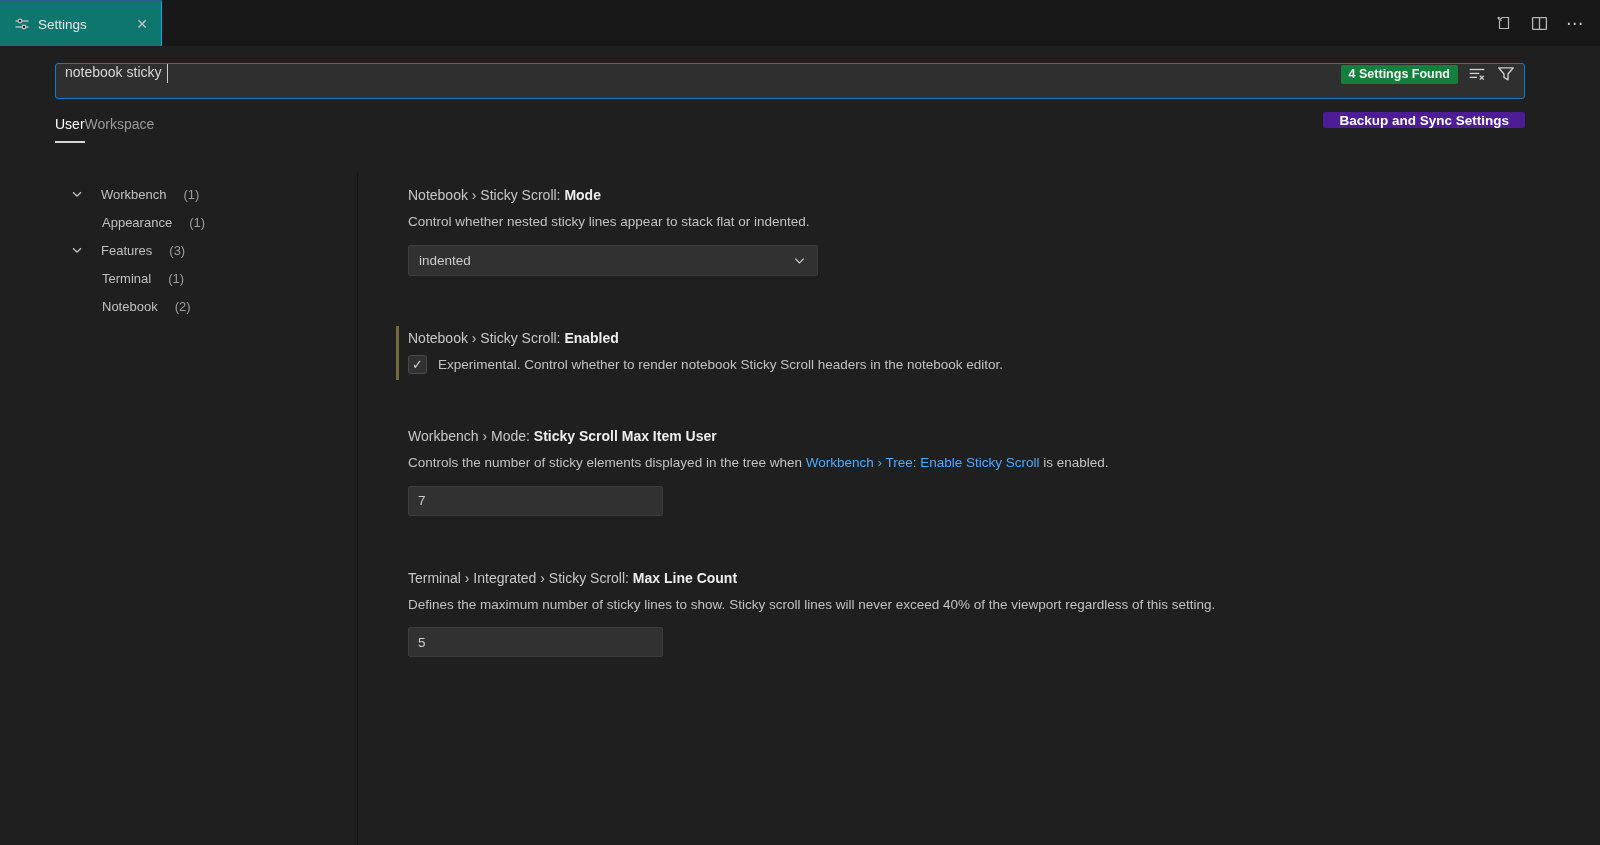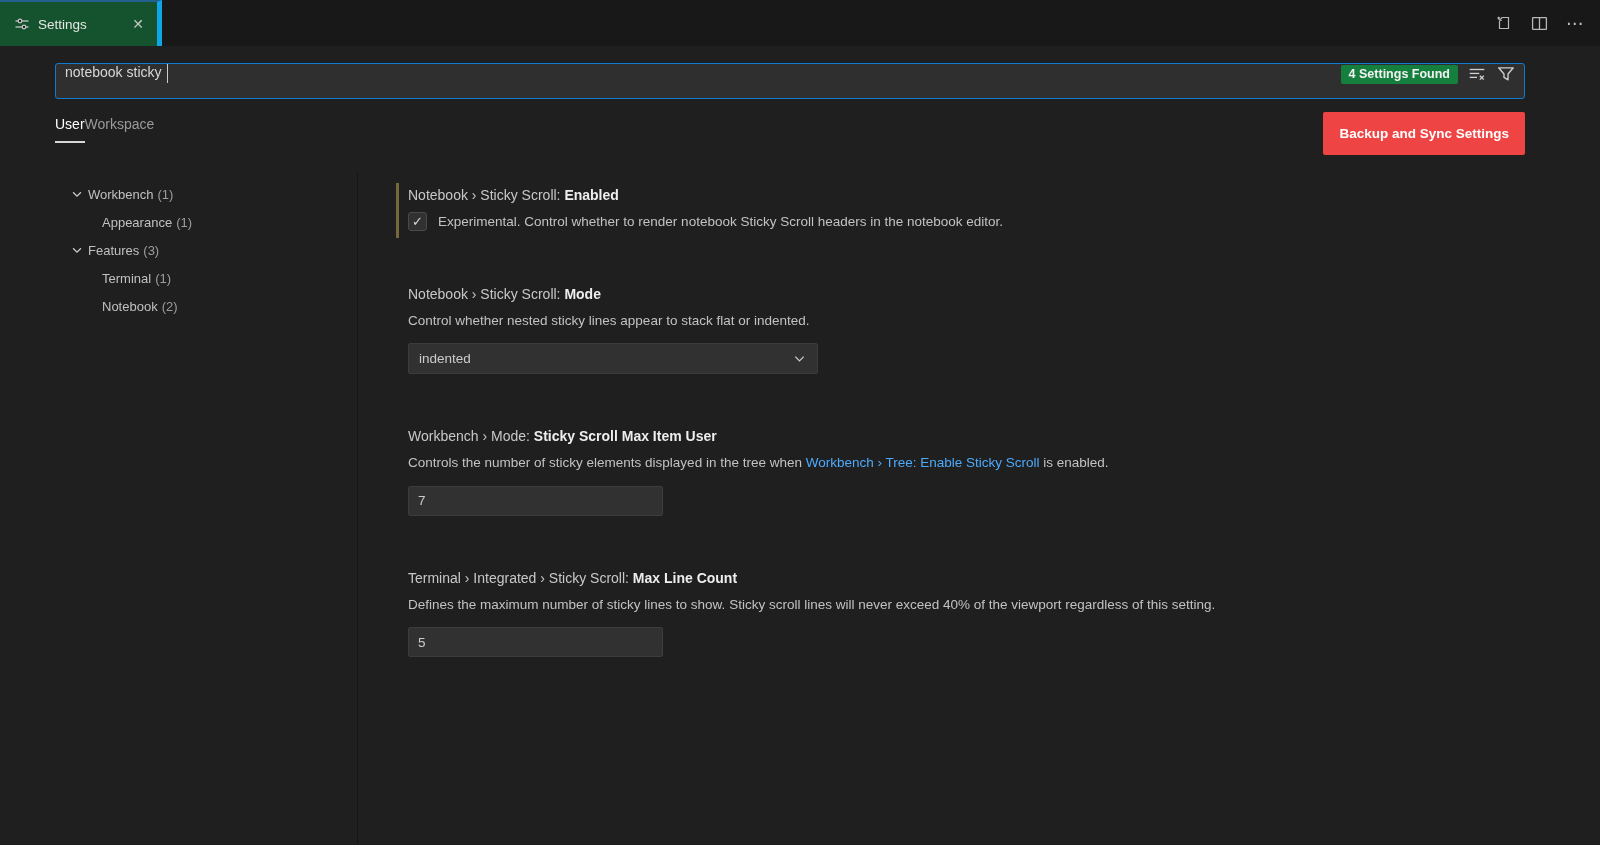--- a/index.html
+++ b/index.html
@@ -12,23 +12,23 @@
   }
 
   
   .tab-strip {
     position: absolute; top: 0; left: 0; width: 1600px; height: 46px;
     background: #181818;
     display: flex; align-items: stretch;
   }
   .editor-tab {
     width: 162px; height: 46px;
-    background: #14532d;
+    background: #0f766e;
     border-top: 2px solid #25618f;
-    border-right: 5px solid #0ea5e9;
+    border-right: 1px solid #0ea5e9;
     display: flex; align-items: center;
     padding: 0 10px 0 14px;
     gap: 8px;
     cursor: pointer;
   }
   .editor-tab .tab-title { font-size: 13.5px; color: #e7e7e7; flex: 1; }
   .tab-close { color: #c5c5c5; font-size: 14px; line-height: 1; padding: 2px 3px; border-radius: 4px; }
   .tab-icon svg, .hdr-icon svg { display: block; }
   .header-actions {
     margin-left: auto;
@@ -56,34 +56,34 @@
     padding: 2.5px 8px; border-radius: 2px;
   }
   .search-icon-btn { color: #d0d0d0; display: flex; align-items: center; cursor: pointer; padding: 1px; }
 
   
   .scope-row { position: absolute; top: 116px; left: 55px; display: flex; }
   .scope-tab { font-size: 14px; padding-bottom: 9px; cursor: pointer; }
   .scope-tab.active { color: #ffffff; border-bottom: 2px solid #d7d7d7; }
   .scope-tab.inactive { color: #9a9a9a; border-bottom: 2px solid transparent; }
   .backup-btn {
-    position: absolute; top: 112px; right: 75px; height: 43px;
-    background: #ef4444; color: #ffffff;
+    position: absolute; top: 112px; right: 75px; height: 16px;
+    background: #4c1d95; color: #ffffff;
     border: none; border-radius: 2px;
     font-family: inherit; font-size: 13.5px; font-weight: 600;
     padding: 0 16px; cursor: pointer;
   }
 
   
   .toc {
     position: absolute; top: 172px; left: 0; width: 358px; bottom: 0;
     border-right: 1px solid #161616;
     padding: 8px 0 0 70px;
   }
-  .toc-row { height: 28px; display: flex; align-items: center; gap: 4px; font-size: 13px; color: #c0c0c0; cursor: pointer; }
+  .toc-row { height: 28px; display: flex; align-items: center; gap: 17px; font-size: 13px; color: #c0c0c0; cursor: pointer; }
   .toc-row.child { padding-left: 32px; }
   .toc-chevron { color: #cccccc; display: flex; align-items: center; }
   .toc-count { color: #9d9d9d; }
 
   .settings-list { position: absolute; top: 170px; left: 396px; right: 30px; padding-top: 13px; }
   .setting {
     border-left: 3px solid transparent;
     padding: 4px 0 6px 9px;
     margin-bottom: 44px;
   }
@@ -206,47 +206,47 @@
     <span class="toc-count">(1)</span>
   </div>
   <div class="toc-row child">
     <span>Notebook</span>
     <span class="toc-count">(2)</span>
   </div>
 </div>
 
 <div class="settings-list">
 
-  <div class="setting modified">
-    <div class="setting-title">
-      <span>Notebook › Sticky Scroll:</span>
-      <span class="setting-name">Enabled</span>
-    </div>
-    <div class="check-row">
-      <span class="checkbox">✓</span>
-      <span class="setting-desc">Experimental. Control whether to render notebook Sticky Scroll headers in the notebook editor.</span>
-    </div>
-  </div>
-
   <div class="setting">
     <div class="setting-title">
       <span>Notebook › Sticky Scroll:</span>
       <span class="setting-name">Mode</span>
     </div>
     <div class="setting-desc">Control whether nested sticky lines appear to stack flat or indented.</div>
     <div class="select-box">
       <span>indented</span>
       <span class="sel-chevron">
         <svg width="15" height="15" viewBox="0 0 16 16" fill="none" stroke="#cccccc" stroke-width="1.4">
             <path d="M3.5 6 8 10.5 12.5 6"></path>
           </svg>
       </span>
     </div>
   </div>
 
+  <div class="setting modified">
+    <div class="setting-title">
+      <span>Notebook › Sticky Scroll:</span>
+      <span class="setting-name">Enabled</span>
+    </div>
+    <div class="check-row">
+      <span class="checkbox">✓</span>
+      <span class="setting-desc">Experimental. Control whether to render notebook Sticky Scroll headers in the notebook editor.</span>
+    </div>
+  </div>
+
   <div class="setting">
     <div class="setting-title">
       <span>Workbench › Mode:</span>
       <span class="setting-name">Sticky Scroll Max Item User</span>
     </div>
     <div class="setting-desc">
       <span>Controls the number of sticky elements displayed in the tree when </span><a>Workbench › Tree: Enable Sticky Scroll</a><span> is enabled.</span>
     </div>
     <input class="num-input" value="7" style="">
   </div>

